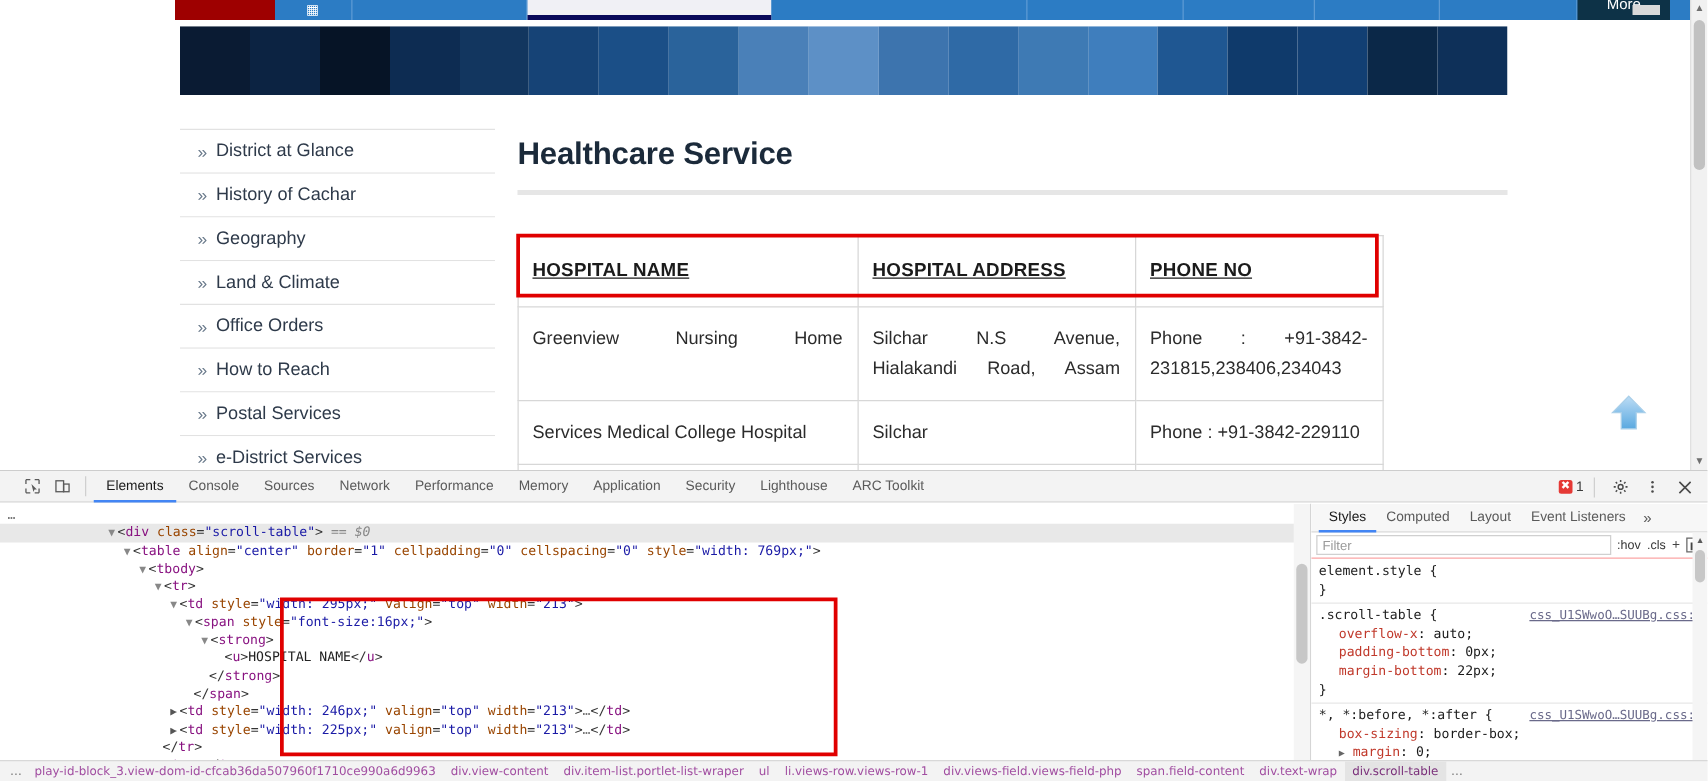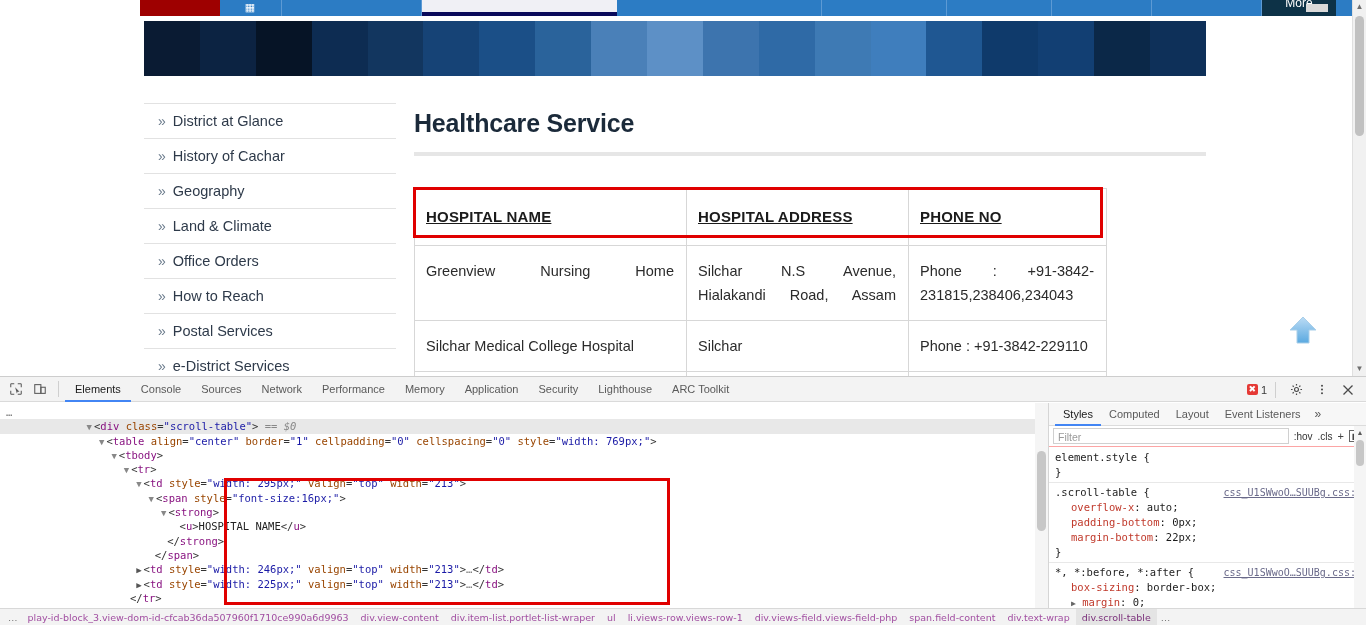--- a/index.html
+++ b/index.html
@@ -179,21 +179,21 @@
     background: #ffffff;
     border-top: 1px solid #cdcdcd;
     font-family: "Liberation Sans", sans-serif;
   }
   #dt-toolbar {
     position: relative;
     height: 25px;
     display: flex; align-items: center;
     border-bottom: 1px solid #dadada;
     background: #f3f3f3;
-    padding-left: 4px;
+    padding-left: 14px;
   }
   .dt-iconbtn {
     width: 24px; height: 22px;
     display: flex; align-items: center; justify-content: center;
     color: #5a5a5a;
   }
   .dt-vsep { width: 1px; height: 16px; background: #cfcfcf; margin: 0 6px; }
   .dt-tab {
     font-size: 11px; color: #5a5a5a;
     padding: 0 10px; height: 25px; line-height: 25px;
@@ -466,21 +466,21 @@
                 <td class="c1"><span class="hdr">HOSPITAL NAME</span></td>
                 <td class="c2"><span class="hdr">HOSPITAL ADDRESS</span></td>
                 <td class="c3"><span class="hdr">PHONE NO</span></td>
               </tr>
               <tr>
                 <td class="c1 justify">Greenview Nursing Home</td>
                 <td class="c2 justify">Silchar N.S Avenue, Hialakandi Road, Assam</td>
                 <td class="c3 justify">Phone : +91-3842-231815,238406,234043</td>
               </tr>
               <tr>
-                <td class="c1">Silchar Medical College Hospital</td>
+                <td class="c1">Services Medical College Hospital</td>
                 <td class="c2">Silchar</td>
                 <td class="c3">Phone : +91-3842-229110</td>
               </tr>
               <tr>
                 <td class="c1 justify">Mediland Hospital &amp; Research</td>
                 <td class="c2 justify">Itkhola,Silchar</td>
                 <td class="c3">
                   <div class="phonebox">Phone: 03842-262234 /</div>
                 </td>
               </tr>

